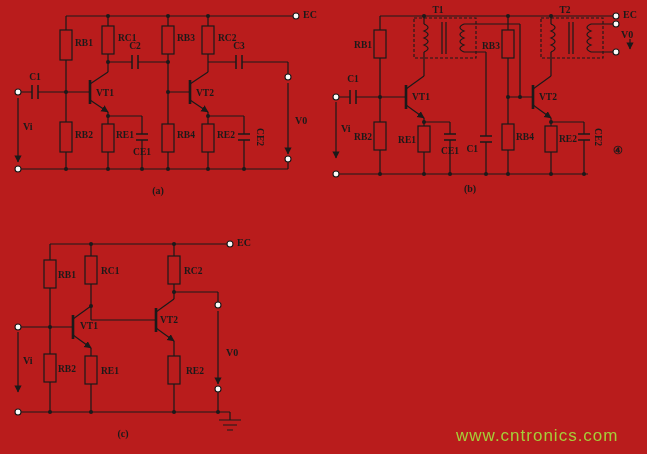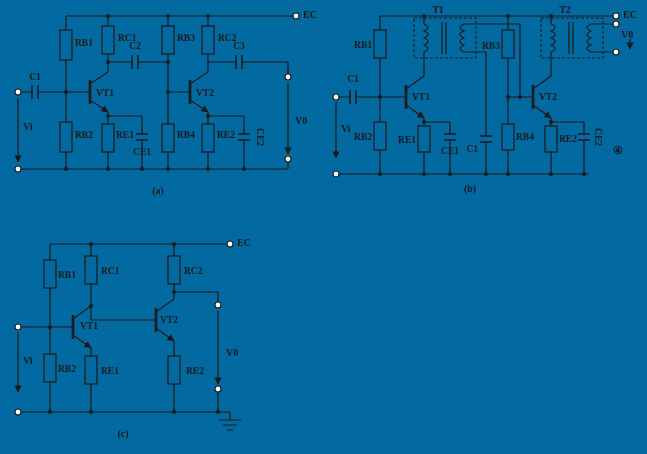--- a/index.html
+++ b/index.html
@@ -1,16 +1,16 @@
 <!DOCTYPE html>
 <html><head>
 <meta charset="utf-8">
 <style>
   html,body{margin:0;padding:0;}
-  .screen{position:relative;width:647px;height:454px;background:#0369a1;overflow:hidden;
+  .screen{position:relative;width:647px;height:454px;background:#b91c1c;overflow:hidden;
           font-family:"Liberation Serif", serif;}
   svg{position:absolute;overflow:visible;}
   svg text{font-family:"Liberation Serif", serif;font-weight:bold;font-size:9.5px;fill:#1a1a1a;}
   svg text.cap{font-size:10px;}
   svg text.big{font-size:11px;}
   .mid{text-anchor:middle;}
   .end{text-anchor:end;}
   .vmid{dominant-baseline:middle;}
   .wire{stroke:#1a1a1a;stroke-width:1.2;fill:none;}
   .plate{stroke:#1a1a1a;stroke-width:1.5;fill:none;}
@@ -312,14 +312,15 @@
       <text x="152" y="91">VT2</text>
       <text class="cap" x="15" y="132">Vi</text>
       <text x="50" y="140">RB2</text>
       <text x="93" y="142">RE1</text>
       <text x="178" y="142">RE2</text>
       <text class="cap vmid" x="218" y="122">V0</text>
       <text class="cap mid" x="115" y="205">(c)</text>
     </g>
   </svg>
 
+  <div class="watermark" style="color: rgb(166, 206, 57);">www.cntronics.com</div>
 
 </div>
 
 </body></html>

